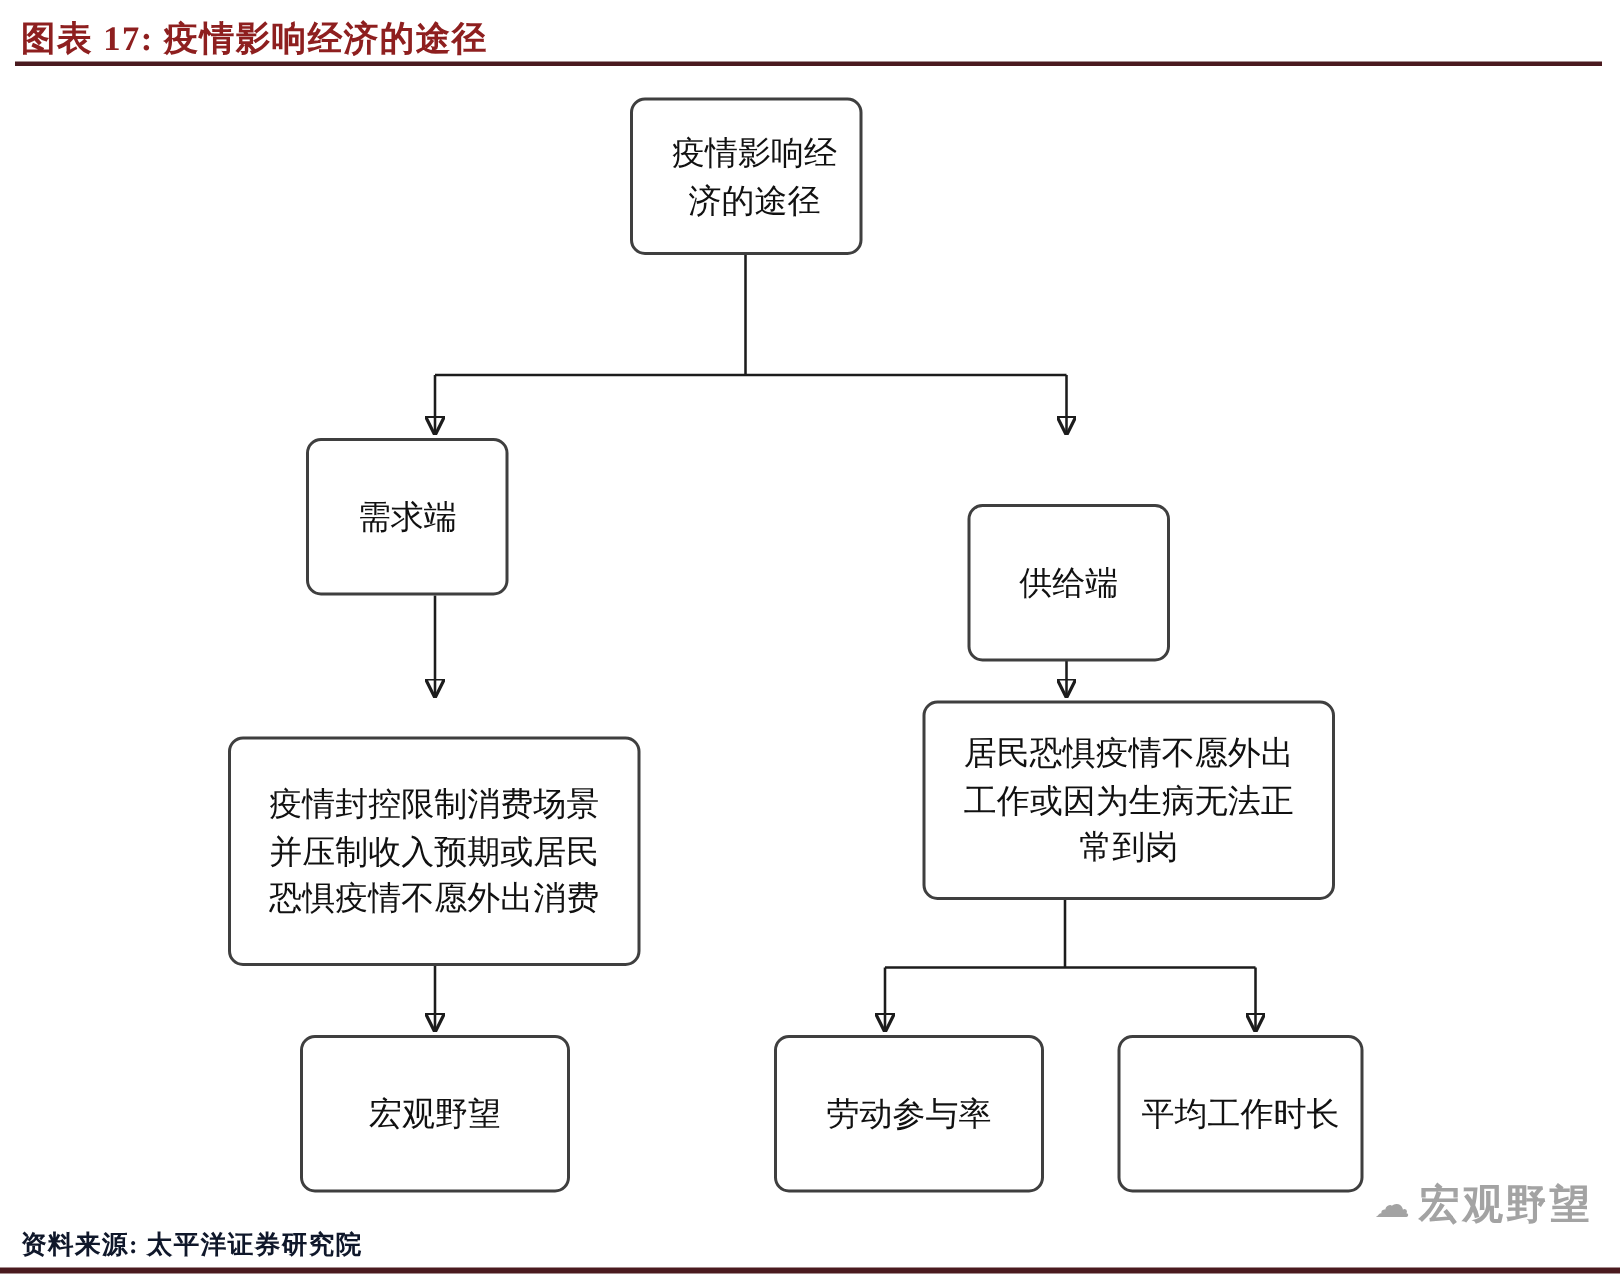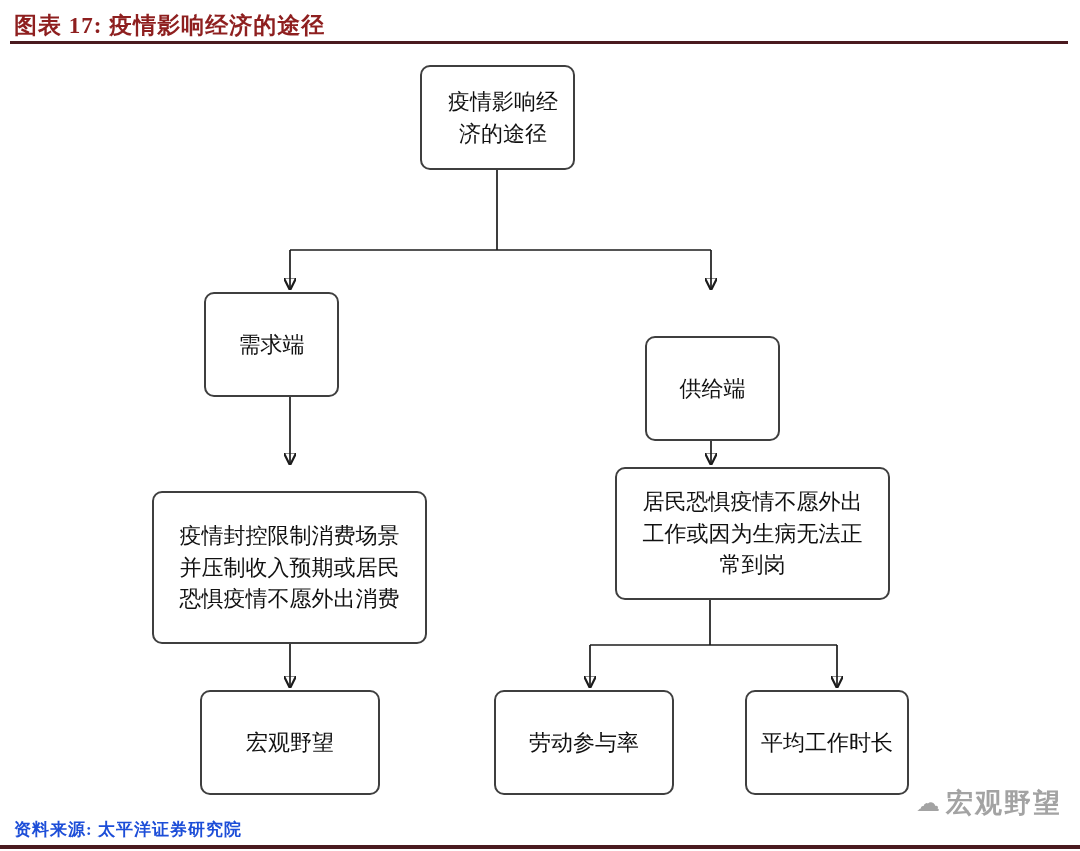--- a/index.html
+++ b/index.html
@@ -24,21 +24,21 @@
   }
   .bottom-rule {
     position:absolute; left:0; right:0; bottom:2px;
     height:4px; background:#4a1a1f;
   }
   .source {
     position:absolute; left:14px; top:818px;
     font-family:"Liberation Serif", serif;
     font-weight:bold;
     font-size:17px;
-    color:#1d4ed8;
+    color:#0f172a;
     letter-spacing:1px;
   }
   .edges { position:absolute; left:0; top:0; width:1080px; height:851px; }
   .edges line, .edges path { stroke:#1c1c1c; stroke-width:1.7; fill:none; }
   .node {
     position:absolute;
     box-sizing:border-box;
     border:2px solid #3f3f3f;
     border-radius:10px;
     background:#ffffff;
@@ -49,21 +49,21 @@
     line-height:1.45;
     white-space:pre-line;
     padding:4px 8px;
   }
   .node-root          { left:420px; top:65px;  width:155px; height:105px;padding-left:19px; }
   .node-demand        { left:204px; top:292px; width:135px; height:105px; }
   .node-supply        { left:645px; top:292px; width:135px; height:105px;margin-top:44px; }
   .node-demand-detail { left:152px; top:491px; width:275px; height:153px; }
   .node-supply-detail { left:572px; top:467px; width:275px; height:133px;margin-left:43px; }
   .node-mobility      { left:200px; top:690px; width:180px; height:105px; }
-  .node-participation { left:494px; top:690px; width:180px; height:105px; }
+  .node-participation { left:516px; top:690px; width:180px; height:105px; }
   .node-hours         { left:745px; top:690px; width:164px; height:105px; }
   .watermark {
     position:absolute; right:18px; top:785px;
     display:flex; align-items:center; gap:4px;
     color:#a3a3a3;
     font-size:27px;
     font-weight:bold;
     letter-spacing:2px;
   }
   .wm-icon { font-size:24px; color:#a3a3a3; font-weight:normal; }

